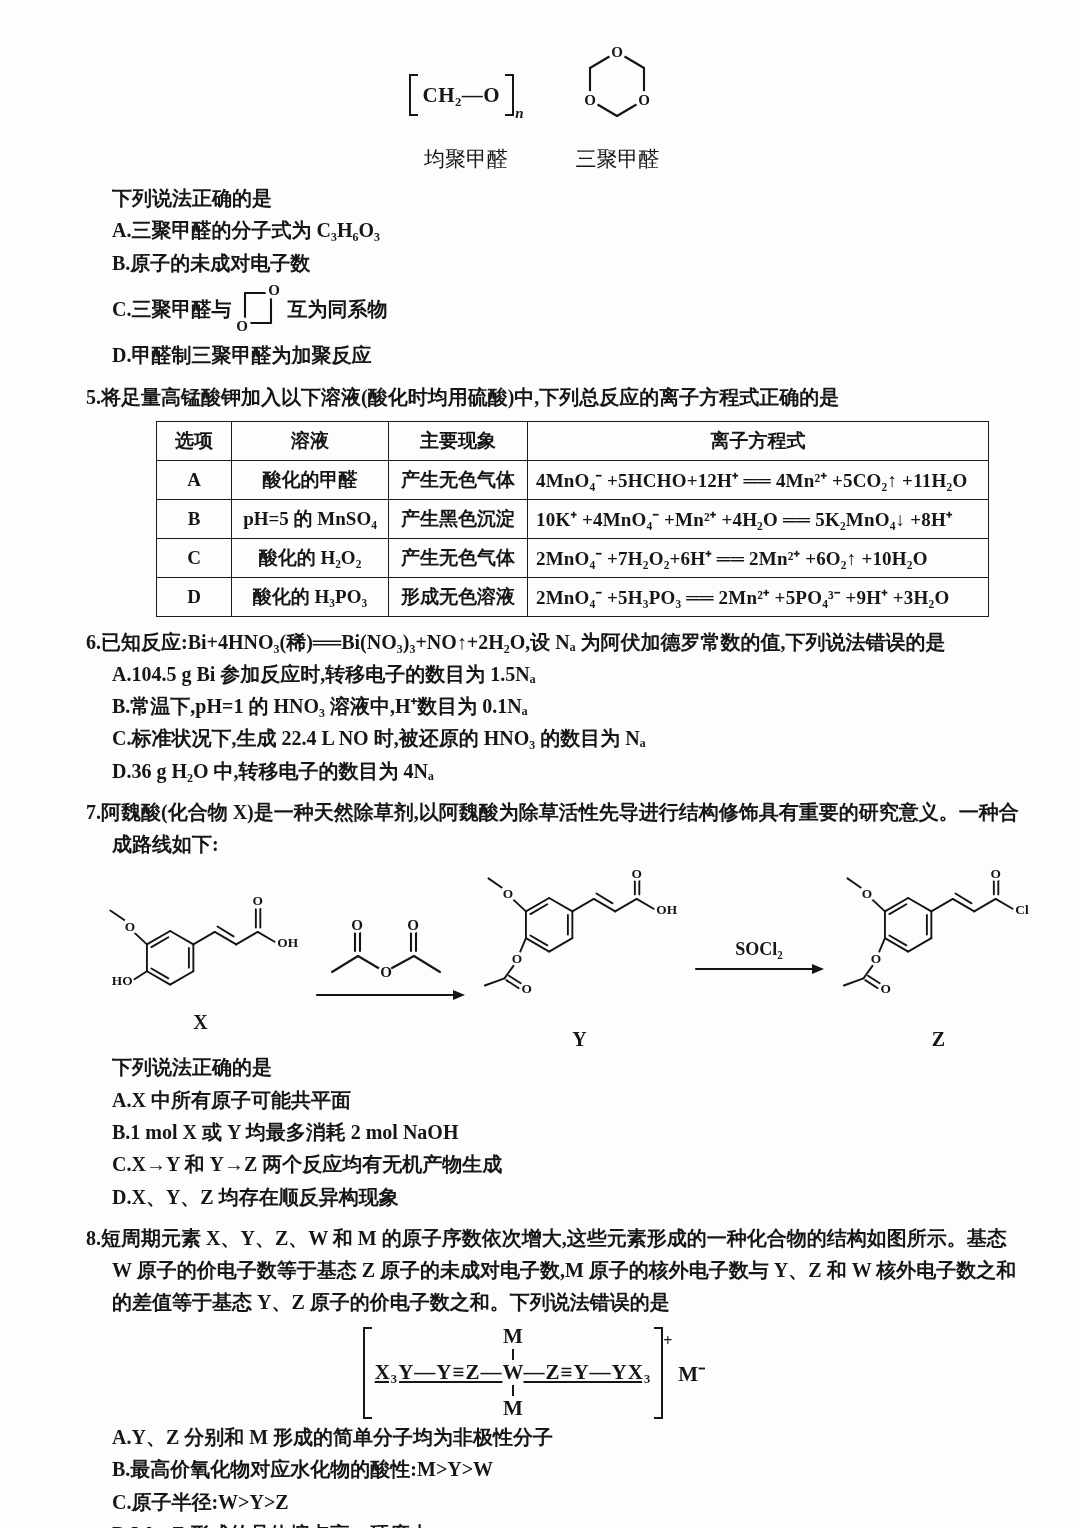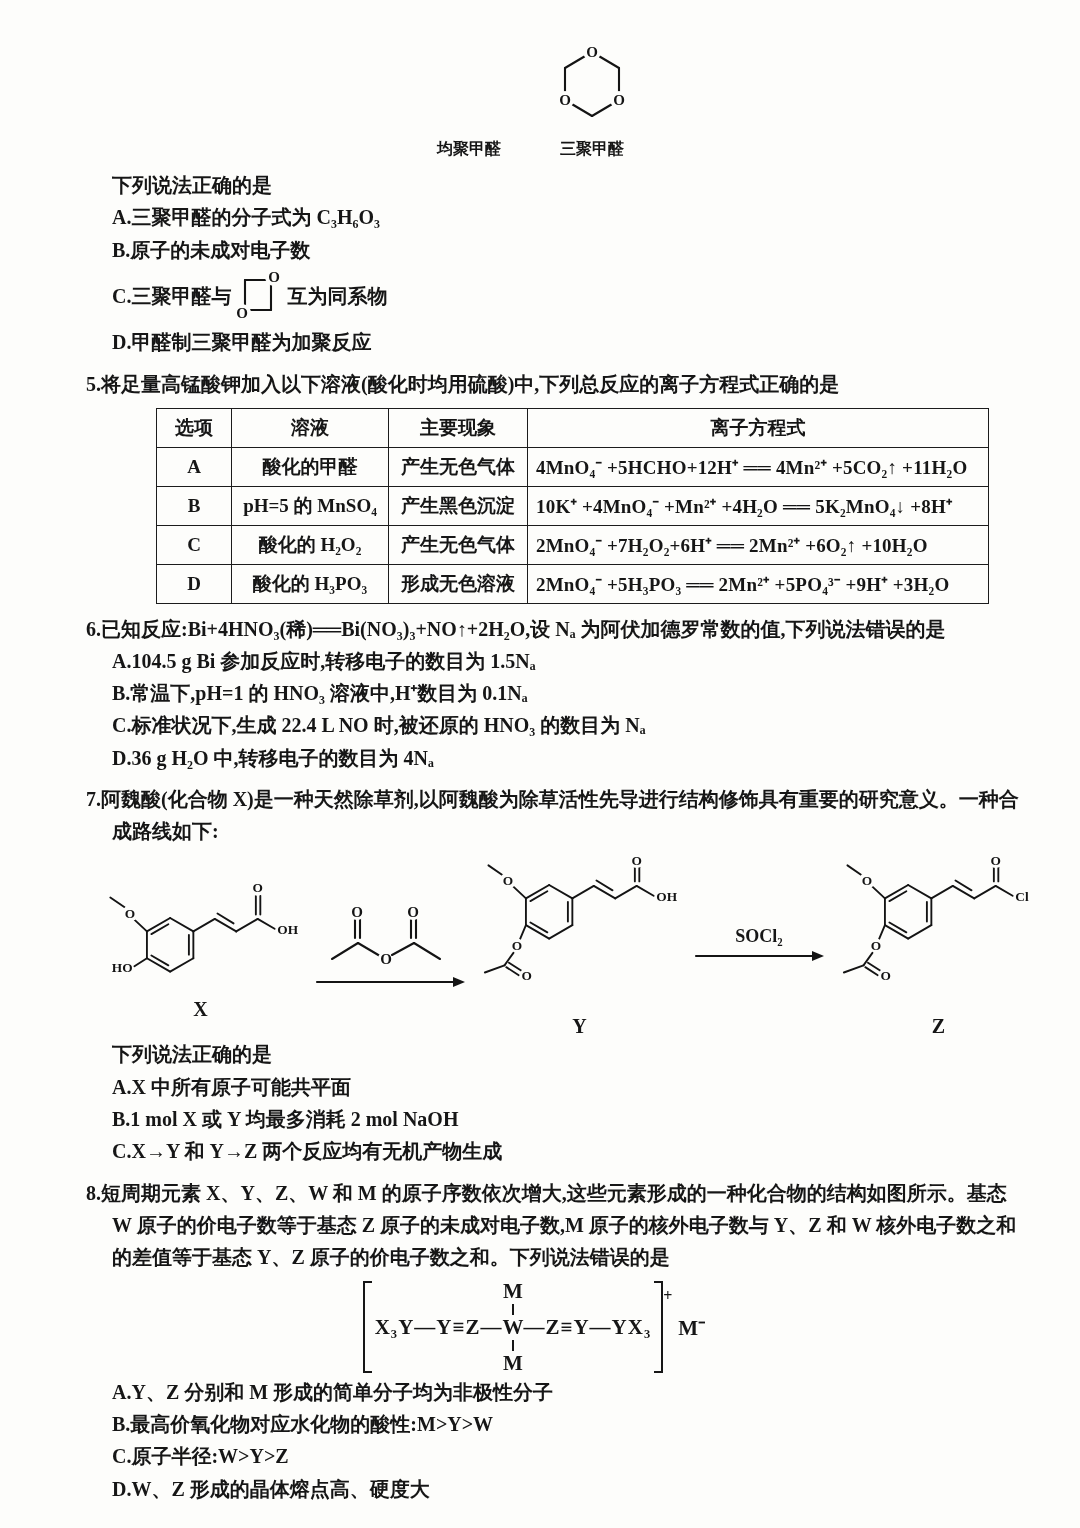--- a/index.html
+++ b/index.html
@@ -5,21 +5,21 @@
   html,body{margin:0;padding:0;}
   body{
     width:1080px;height:1528px;background:#fdfdfb;color:#161616;
     font-family:"Liberation Serif", serif;font-size:20px;overflow:hidden;
   }
   .page{box-sizing:border-box;width:1080px;height:1528px;padding:36px 58px 0 86px;position:relative;}
   .b{font-weight:bold;}
   
   .fig-row{display:flex;justify-content:center;align-items:flex-end;gap:52px;margin:6px 40px 4px 0;}
   .fig-col{display:flex;flex-direction:column;align-items:center;}
-  .fig-label{font-weight:bold;font-size:16px;margin-top:11px;}
+  .fig-label{font-weight:normal;font-size:21px;margin-top:17px;}
   .poly{display:flex;align-items:center;height:66px;font-weight:bold;}
   .pb{width:9px;height:42px;box-sizing:border-box;}
   .pb-l{border-left:2.5px solid #161616;border-top:2.5px solid #161616;border-bottom:2.5px solid #161616;}
   .pb-r{border-right:2.5px solid #161616;border-top:2.5px solid #161616;border-bottom:2.5px solid #161616;}
   .ptxt{font-size:21px;padding:0 5px;letter-spacing:.5px;}
   .psub{font-style:italic;font-size:15px;align-self:flex-end;margin-bottom:6px;margin-left:1px;}
   
   .qblock{margin-top:9px;}
   .qstem{padding-left:26px;text-indent:-26px;line-height:1.6;}
   .opt{margin-left:26px;line-height:1.62;}
@@ -38,34 +38,40 @@
   .reagent-txt{font-weight:bold;font-size:18px;margin-bottom:2px;}
   svg text{font-family:"Liberation Serif",serif;font-size:15px;font-weight:bold;fill:#141414;}
   svg line,svg polyline{stroke:#141414;stroke-width:2.1;stroke-linecap:round;}
   svg circle.halo{fill:#fdfdfb;stroke:none;}
   svg polygon{fill:#141414;}
   
   .formula-row{display:flex;justify-content:center;align-items:center;margin:8px 40px 2px 0;font-weight:bold;font-size:21px;}
   .fbr{width:9px;height:92px;box-sizing:border-box;}
   .fbr-l{border-left:2.5px solid #161616;border-top:2.5px solid #161616;border-bottom:2.5px solid #161616;margin-right:3px;}
   .fbr-r{border-right:2.5px solid #161616;border-top:2.5px solid #161616;border-bottom:2.5px solid #161616;margin-left:3px;}
-  .fpart{letter-spacing:1px;}
+  .fpart{letter-spacing:1px;text-decoration:underline;}
   .fcenter{display:flex;flex-direction:column;align-items:center;line-height:1;}
   .fcenter span{display:block;}
   .vline{width:2px;height:11px;background:#161616;margin:2px 0;}
   .fcharge{align-self:flex-start;font-size:16px;margin-top:6px;}
   .fcounter{margin-left:6px;}
 </style>
 </head>
 <body>
 
 <div class="page">
 
   <div class="fig-row">
     <div class="fig-col">
+      <div class="poly">
+        <span class="pb pb-l"></span>
+        <span class="ptxt">CH₂—O</span>
+        <span class="pb pb-r"></span>
+        <span class="psub">n</span>
+      </div>
       <div class="fig-label">均聚甲醛</div>
     </div>
     <div class="fig-col">
       <svg width="78" height="86" viewBox="0 0 78 86">
         <line x1="39" y1="10" x2="66" y2="26"></line>
           <line x1="66" y1="26" x2="66" y2="58"></line>
         <line x1="66" y1="58" x2="39" y2="74"></line>
           <line x1="39" y1="74" x2="12" y2="58"></line>
         <line x1="12" y1="58" x2="12" y2="26"></line>
           <line x1="12" y1="26" x2="39" y2="10"></line>
@@ -288,20 +294,21 @@
           <line x1="42" y1="128" x2="20" y2="136"></line>
         </svg>
         <div class="slabel">Z</div>
       </div>
     </div>
 
     <div class="opt">下列说法正确的是</div>
     <div class="opt">A.X 中所有原子可能共平面</div>
     <div class="opt">B.1 mol X 或 Y 均最多消耗 2 mol NaOH</div>
     <div class="opt">C.X→Y 和 Y→Z 两个反应均有无机产物生成</div>
+    <div class="opt">D.X、Y、Z 均存在顺反异构现象</div>
   </div>
 
   <div class="qblock b">
     <div class="qstem"><span>8.</span><span>短周期元素 X、Y、Z、W 和 M 的原子序数依次增大,这些元素形成的一种化合物的结构如图所示。基态 W 原子的价电子数等于基态 Z 原子的未成对电子数,M 原子的核外电子数与 Y、Z 和 W 核外电子数之和的差值等于基态 Y、Z 原子的价电子数之和。下列说法错误的是</span></div>
 
     <div class="formula-row">
       <span class="fbr fbr-l"></span>
       <span class="fpart">X₃Y—Y≡Z—</span>
       <span class="fcenter">
         <span>M</span>

